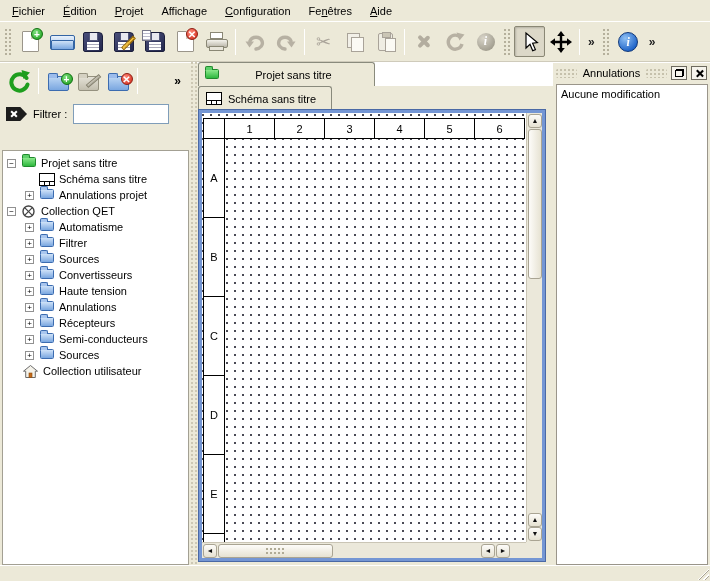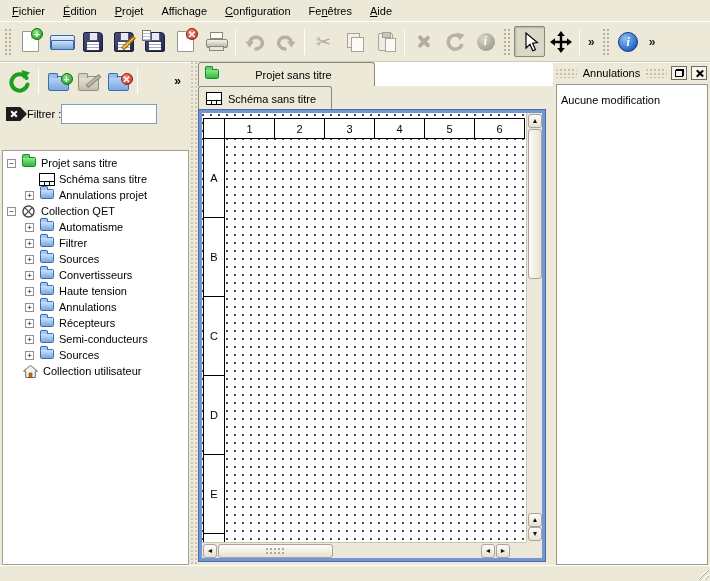--- a/index.html
+++ b/index.html
@@ -80,21 +80,21 @@
   .g-restore::after{content:"";position:absolute;left:0;bottom:0;width:6px;height:5px;border:1px solid #000;background:#f6f4ec}
   .g-close{position:relative;width:9px;height:9px}
   .g-close::before,.g-close::after{content:"";position:absolute;left:4px;top:0;width:1.6px;height:9px;background:#000}
   .g-close::before{transform:rotate(45deg)}.g-close::after{transform:rotate(-45deg)}
 
   .ld-tools{height:38px;display:flex;align-items:center;padding:0 4px}
   .ld-btn{width:30px;height:30px;display:flex;align-items:center;justify-content:center;position:relative;flex:none}
   .ld-sep{width:1px;height:26px;background:#c3bfaf;border-right:1px solid #fff;margin:0 4px;flex:none}
   .ld-chevron{margin-left:auto;font-weight:bold;font-size:12px;padding-right:6px}
 
-  .filter-row{height:28px;display:flex;align-items:center;padding:0 6px}
+  .filter-row{height:28px;display:flex;align-items:center;gap:6px;padding:0 6px}
   .ic-clear{width:21px;height:14px;background:#1c1c1c;clip-path:polygon(0 0,68% 0,100% 50%,68% 100%,0 100%);display:flex;align-items:center;justify-content:flex-start;padding-left:4px;flex:none}
   .wx{position:relative;width:8px;height:8px}
   .wx::before,.wx::after{content:"";position:absolute;left:3px;top:0;width:2px;height:8px;background:#fff}
   .wx::before{transform:rotate(45deg)}.wx::after{transform:rotate(-45deg)}
   .filter-input{width:96px;height:20px;border:1px solid #7f9db9;background:#fff;font:11px "Liberation Sans",sans-serif;padding:0 3px}
 
   .tree-box{position:absolute;left:2px;top:88px;width:187px;bottom:0;background:#fff;border:1px solid #a3a093;overflow:hidden;padding-top:4px}
   .trow{height:16px;display:flex;align-items:center;gap:4px;white-space:nowrap;position:relative}
   .exp{flex:none;width:9px;height:9px;background:#fff;border:1px solid #919191;font:8px/7px "Liberation Sans",sans-serif;text-align:center}
   .exp-sp{flex:none;width:9px}
@@ -129,21 +129,21 @@
   .vsb .sb-btn{width:14px;height:14px;left:1px}
   .hsb .sb-btn{width:14px;height:14px;top:1px}
   .vthumb{position:absolute;left:1px;top:16px;width:14px;height:150px;background:linear-gradient(90deg,#fdfcf9,#e6e2d2);border:1px solid #a9a493;border-radius:3px}
   .hthumb{position:absolute;left:16px;top:1px;width:115px;height:14px;background:linear-gradient(#fdfcf9,#e6e2d2);border:1px solid #a9a493;border-radius:3px}
   .hthumb::after{content:"";position:absolute;left:50%;top:3px;width:20px;height:8px;margin-left:-10px;
     background-image:radial-gradient(circle at 1px 1px,#b0ab96 1px,transparent 1.2px);background-size:4px 4px}
 
   
   .rdock{position:absolute;left:553px;top:62px;width:157px;height:503px}
   .rlist{position:absolute;left:3px;right:2px;top:22px;bottom:0;background:#fff;border:1px solid #9a958a;padding:1px}
-  .list-item{padding:8px 3px}
+  .list-item{padding:2px 3px}
 
   
   .statusbar{position:absolute;left:0;top:565px;width:710px;height:16px;border-top:1px solid #fff}
   .sizegrip{position:absolute;right:1px;bottom:1px;width:13px;height:13px;
     background:repeating-linear-gradient(135deg,transparent 0 2px,#fff 2px 3px,#a9a493 3px 4px);
     clip-path:polygon(100% 0,100% 100%,0 100%)}
 </style>
 </head>
 <body>
 

